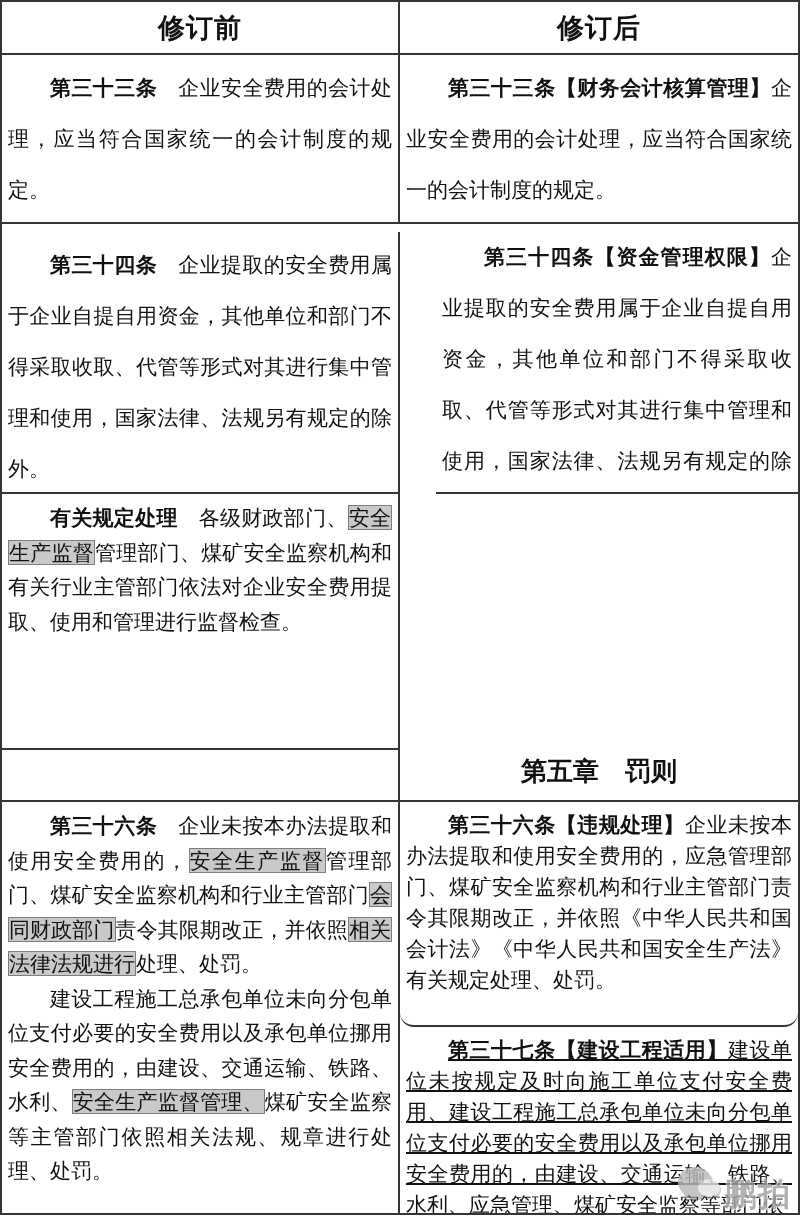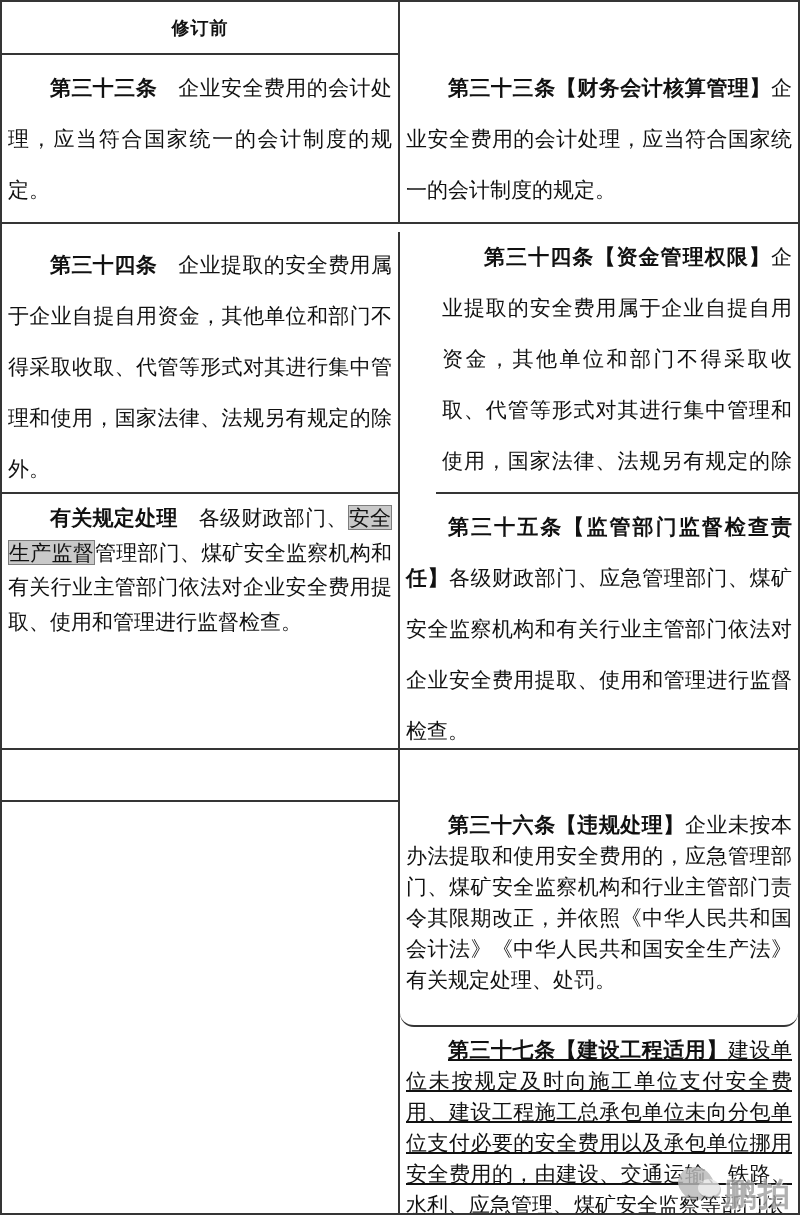--- a/index.html
+++ b/index.html
@@ -17,21 +17,21 @@
     box-sizing:border-box;
     border:2px solid #353535;
     display:grid;
     grid-template-columns:398px 398px;
     grid-template-rows:53px 169px 270px 256px 52px 225px auto;
     background:#ffffff;
   }
   .header-cell{
     box-sizing:border-box;
     display:flex;align-items:center;justify-content:center;
-    font-size:18px;font-weight:bold;
+    font-size:27px;font-weight:bold;
     border-bottom:2px solid #353535;
     letter-spacing:1px;
   }
   .header-cell.left-col{border-right:2px solid #353535;}
   .cell{
     box-sizing:border-box;
     padding:7px 6px 8px 6px;
     font-size:21px;
     text-align:justify;
     text-justify:inter-character;
@@ -82,41 +82,44 @@
     white-space:nowrap;
   }
 </style>
 </head>
 <body>
 
 <div class="page">
 
   <div class="table-grid" id="table-grid">
     <div class="header-cell left-col">修订前</div>
+    <div class="header-cell">修订后</div>
 
   <div class="cell lh-loose left-col bb" style="grid-area: 2 / 1;">
         <p class="para"><span class="b gap">第三十三条</span><span class="">企业安全费用的会计处理，应当符合国家统一的会计制度的规定。</span></p>
       </div>
       <div class="cell lh-loose bb" style="grid-area: 2 / 2;">
         <p class="para"><span class="b ">第三十三条【财务会计核算管理】</span><span class="">企业安全费用的会计处理，应当符合国家统一的会计制度的规定。</span></p>
       </div>
       <div class="cell lh-loose left-col bb" style="grid-area: 3 / 1; margin-top: 8px;">
         <p class="para"><span class="b gap">第三十四条</span><span class="">企业提取的安全费用属于企业自提自用资金，其他单位和部门不得采取收取、代管等形式对其进行集中管理和使用，国家法律、法规另有规定的除外。</span></p>
       </div>
       <div class="cell lh-loose bb" style="grid-area: 3 / 2; margin-left: 36px;">
         <p class="para"><span class="b ">第三十四条【资金管理权限】</span><span class="">企业提取的安全费用属于企业自提自用资金，其他单位和部门不得采取收取、代管等形式对其进行集中管理和使用，国家法律、法规另有规定的除外。</span></p>
       </div>
       <div class="cell lh-tight left-col bb" style="grid-area: 4 / 1;">
         <p class="para"><span class="b gap">有关规定处理</span><span class="">各级财政部门、</span><span class="hl ">安全生产监督</span><span class="">管理部门、煤矿安全监察机构和有关行业主管部门依法对企业安全费用提取、使用和管理进行监督检查。</span></p>
       </div>
-      <div class="cell lh-loose bb" style="grid-area: 4 / 2;">
-        <p class="para"><span class="b ">第三十五条【监管部门监督检查责任】</span><span class="">各级财政部门、应急管理部门、煤矿安全监察机构和有关行业主管部门依法对企业安全费用提取、使用和管理进行监督检查。</span></p>
+      <div class="cell lh-loose left-col bb" style="grid-area: 5 / 1;"></div>
+      <div class="cell lh-loose bb center chapter" style="grid-area: 5 / 2;">
+        <p class="para"><span class="b gap">第五章</span><span class="b ">罚则</span></p>
       </div>
-      <div class="cell lh-loose left-col bb" style="grid-area: 5 / 1;"></div>
       <div class="cell lh-tight left-col" style="grid-area: 6 / 1 / span 2;">
+        <p class="para"><span class="b gap">第三十六条</span><span class="">企业未按本办法提取和使用安全费用的，</span><span class="hl ">安全生产监督</span><span class="">管理部门、煤矿安全监察机构和行业主管部门</span><span class="hl ">会同财政部门</span><span class="">责令其限期改正，并依照</span><span class="hl ">相关法律法规进行</span><span class="">处理、处罚。</span></p>
+        <p class="para"><span class="">建设工程施工总承包单位未向分包单位支付必要的安全费用以及承包单位挪用安全费用的，由建设、交通运输、铁路、水利、</span><span class="hl ">安全生产监督管理、</span><span class="">煤矿安全监察等主管部门依照相关法规、规章进行处理、处罚。</span></p>
       </div>
       <div class="cell lh-xtight bb" style="grid-area: 6 / 2; border-radius: 14px;">
         <p class="para"><span class="b ">第三十六条【违规处理】</span><span class="">企业未按本办法提取和使用安全费用的，应急管理部门、煤矿安全监察机构和行业主管部门责令其限期改正，并依照《中华人民共和国会计法》《中华人民共和国安全生产法》有关规定处理、处罚。</span></p>
       </div>
       <div class="cell lh-xtight" style="grid-area: 7 / 2; text-decoration: underline;">
         <p class="para"><span class="b ">第三十七条【建设工程适用】</span><span class="">建设单位未按规定及时向施工单位支付安全费用、建设工程施工总承包单位未向分包单位支付必要的安全费用以及承包单位挪用安全费用的，由建设、交通运输、铁路、水利、应急管理、煤矿安全监察等部门依</span></p>
       </div>
     </div>
 
   <div class="watermark">

